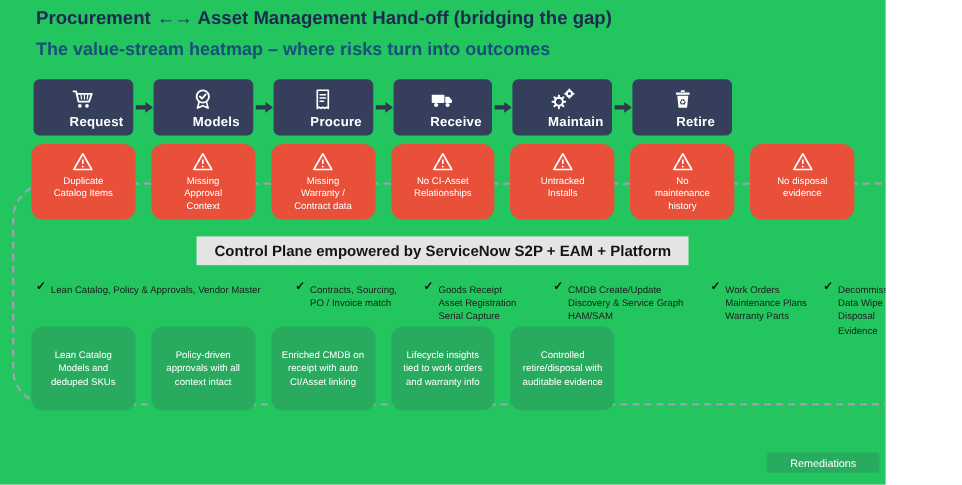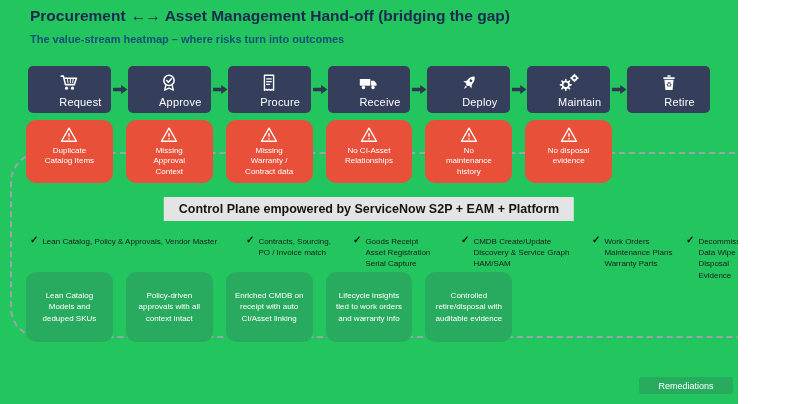--- a/index.html
+++ b/index.html
@@ -3,37 +3,37 @@
 <meta charset="utf-8">
 <style>
   html,body{margin:0;padding:0;background:#ffffff;}
   .canvas{
     position:relative;width:738px;height:404px;background:#22c55e;overflow:hidden;
     font-family:"Liberation Sans", sans-serif;
   }
   
   .title{position:absolute;left:30px;top:7px;font-size:15.5px;font-weight:bold;color:#1b2a4e;white-space:nowrap;}
   .title .arrows{margin:0 5px;letter-spacing:-1px;font-weight:bold;}
-  .subtitle{position:absolute;left:30px;top:33px;font-size:11px;font-weight:bold;color:#17507a;white-space:nowrap;}
+  .subtitle{position:absolute;left:30px;top:33px;font-size:15px;font-weight:bold;color:#17507a;white-space:nowrap;}
 
   
   .dashed-frame{position:absolute;left:10px;top:152px;width:778px;height:182px;
     border:2px dashed #9ba3ae;border-radius:30px;z-index:0;}
 
   
   .row{position:absolute;left:24px;right:24px;display:grid;grid-template-columns:repeat(7,1fr);column-gap:9px;z-index:2;}
   .stages{top:66px;}
   .risks{top:120px;}
   .rems{top:272px;}
 
   .stage-cell{position:relative;}
   .stage-box{margin:0 4px;height:47px;background:#353f5b;border-radius:5px;color:#fff;
     display:flex;flex-direction:column;align-items:center;justify-content:center;gap:1px;}
   .stage-icon{height:23px;display:flex;align-items:center;justify-content:center;}
-  .stage-label{font-size:11px;font-weight:normal;letter-spacing:.2px;padding-left:22px;}
+  .stage-label{font-size:11px;font-weight:bold;letter-spacing:.2px;padding-left:22px;}
   .flow-arrow{position:absolute;top:18px;left:calc(100% - 2px);line-height:0;}
 
   .risk-box{margin:0 2px;height:63px;background:#e8503a;border-radius:10px;color:#fff;
     display:flex;flex-direction:column;align-items:center;padding:6px 17px 4px;box-sizing:border-box;}
   .risk-text{font-size:8px;line-height:1.3;text-align:center;margin-top:3px;}
 
   .rem-box{margin:0 2px;height:70px;background:#29ab5f;border-radius:10px;color:#fff;
     display:flex;align-items:center;justify-content:center;text-align:center;
     font-size:8px;line-height:1.4;padding:4px 7px;box-sizing:border-box;}
 
@@ -86,21 +86,21 @@
 
     <div class="stage-cell">
       <div class="stage-box">
         <span class="stage-icon">
           <svg width="22" height="22" viewBox="0 0 24 24">
               <circle cx="12" cy="9.2" r="5.6" fill="none" stroke="#fff" stroke-width="1.7"></circle>
               <path d="M9.4 9.2l1.9 1.9 3.4-3.8" fill="none" stroke="#fff" stroke-width="1.7" stroke-linecap="round" stroke-linejoin="round"></path>
               <path d="M8.8 13.6L7.2 19.7l4.8-2.2 4.8 2.2-1.6-6.1" fill="none" stroke="#fff" stroke-width="1.5" stroke-linejoin="round"></path>
             </svg>
         </span>
-        <span class="stage-label">Approve</span>
+        <span class="stage-label">Models</span>
       </div>
       <span class="flow-arrow"><svg width="15" height="11" viewBox="0 0 15 11">
             <path d="M0 3.8h8.2V1l6.3 4.5-6.3 4.5V7.2H0z" fill="#2d3850"></path>
           </svg></span>
     </div>
 
     <div class="stage-cell">
       <div class="stage-box">
         <span class="stage-icon">
           <svg width="22" height="22" viewBox="0 0 24 24">
@@ -125,37 +125,20 @@
               <circle cx="16.9" cy="16.9" r="1.9" fill="#fff"></circle>
             </svg>
         </span>
         <span class="stage-label">Receive</span>
       </div>
       <span class="flow-arrow"><svg width="15" height="11" viewBox="0 0 15 11">
             <path d="M0 3.8h8.2V1l6.3 4.5-6.3 4.5V7.2H0z" fill="#2d3850"></path>
           </svg></span>
     </div>
 
-    <div class="stage-cell">
-      <div class="stage-box">
-        <span class="stage-icon">
-          <svg width="22" height="22" viewBox="0 0 24 24">
-              <g transform="rotate(40 12 12)">
-                <path d="M12 2.6c2.6 2 3.7 5.2 3.4 8.6l2.4 3.6-3.4-.8c-.7 1.1-1.5 1.7-2.4 1.7s-1.7-.6-2.4-1.7l-3.4.8 2.4-3.6C8.3 7.8 9.4 4.6 12 2.6z" fill="#fff"></path>
-                <path d="M10.9 16.6h2.2l-1.1 3.8z" fill="#fff"></path>
-                <circle cx="12" cy="8.7" r="1.5" fill="#353f5b"></circle>
-              </g>
-            </svg>
-        </span>
-        <span class="stage-label">Deploy</span>
-      </div>
-      <span class="flow-arrow"><svg width="15" height="11" viewBox="0 0 15 11">
-            <path d="M0 3.8h8.2V1l6.3 4.5-6.3 4.5V7.2H0z" fill="#2d3850"></path>
-          </svg></span>
-    </div>
 
     <div class="stage-cell">
       <div class="stage-box">
         <span class="stage-icon">
           <svg width="25" height="22" viewBox="0 0 26 24">
               <g stroke="#fff" stroke-width="1.8" fill="none" stroke-linecap="round">
                 <circle cx="10" cy="14" r="3.6"></circle>
                 <path d="M10 8.2v2.2M10 17.6v2.2M4.2 14h2.2M13.6 14h2.2M5.9 9.9l1.6 1.6M12.5 16.5l1.6 1.6M14.1 9.9l-1.6 1.6M7.5 16.5l-1.6 1.6"></path>
                 <circle cx="19.5" cy="6.6" r="2.4"></circle>
                 <path d="M19.5 2.8v1.4M19.5 9v1.4M15.7 6.6h1.4M21.9 6.6h1.4"></path>
@@ -216,20 +199,28 @@
           <circle cx="12" cy="16.8" r="1.1" fill="#fff"></circle>
         </svg>
       <div class="risk-text">No CI-Asset Relationships</div>
     </div>
     <div class="risk-box">
       <svg width="18" height="17" viewBox="0 0 24 22">
           <path d="M12 2.5L22 20H2z" fill="none" stroke="#fff" stroke-width="1.8" stroke-linejoin="round"></path>
           <line x1="12" y1="9" x2="12" y2="14" stroke="#fff" stroke-width="1.8"></line>
           <circle cx="12" cy="16.8" r="1.1" fill="#fff"></circle>
         </svg>
+      <div class="risk-text">Untracked Installs</div>
+    </div>
+    <div class="risk-box">
+      <svg width="18" height="17" viewBox="0 0 24 22">
+          <path d="M12 2.5L22 20H2z" fill="none" stroke="#fff" stroke-width="1.8" stroke-linejoin="round"></path>
+          <line x1="12" y1="9" x2="12" y2="14" stroke="#fff" stroke-width="1.8"></line>
+          <circle cx="12" cy="16.8" r="1.1" fill="#fff"></circle>
+        </svg>
       <div class="risk-text">No maintenance history</div>
     </div>
     <div class="risk-box">
       <svg width="18" height="17" viewBox="0 0 24 22">
           <path d="M12 2.5L22 20H2z" fill="none" stroke="#fff" stroke-width="1.8" stroke-linejoin="round"></path>
           <line x1="12" y1="9" x2="12" y2="14" stroke="#fff" stroke-width="1.8"></line>
           <circle cx="12" cy="16.8" r="1.1" fill="#fff"></circle>
         </svg>
       <div class="risk-text">No disposal evidence</div>
     </div>

